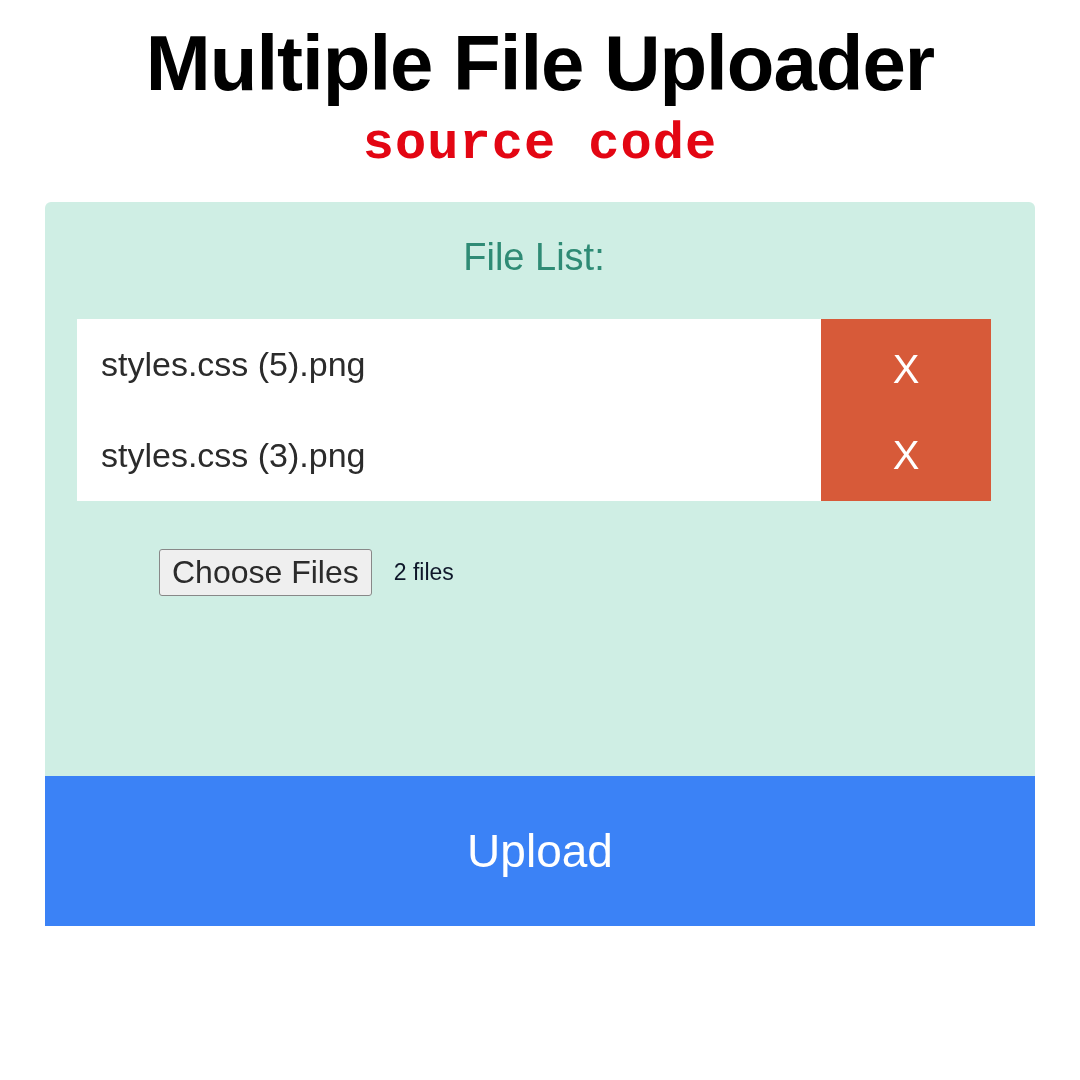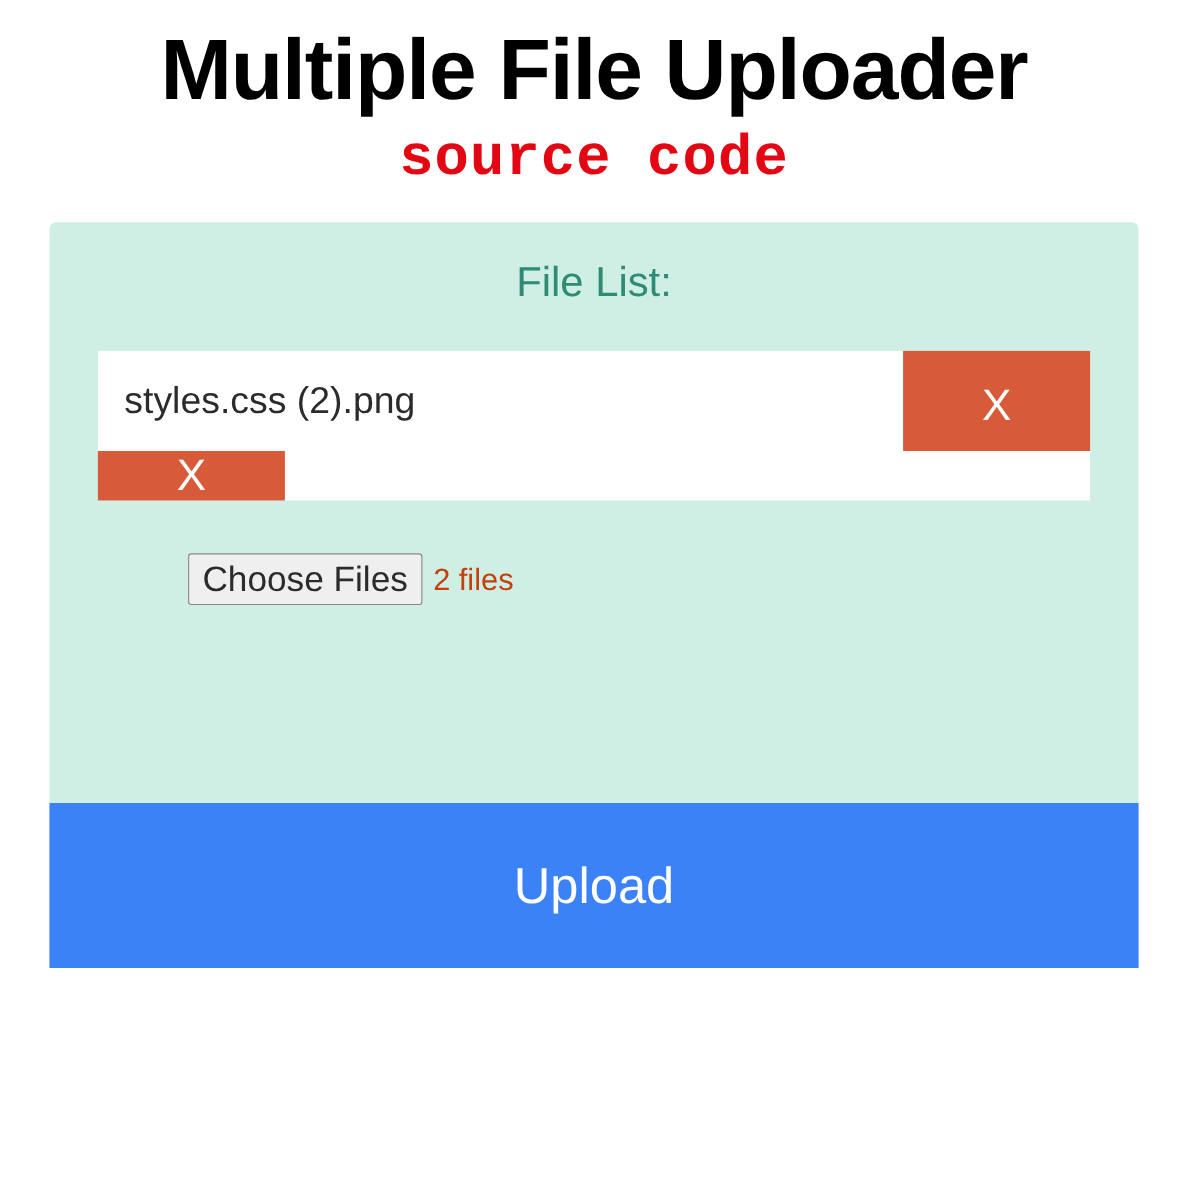--- a/index.html
+++ b/index.html
@@ -41,21 +41,21 @@
     .panel {
       width: 990px;
       margin-top: 28px;
       background: #cfeee4;
       border-radius: 6px 6px 0 0;
       display: flex;
       flex-direction: column;
     }
     
     .panel-inner {
-      padding: 34px 44px 60px 44px;
+      padding: 34px 44px 60px 32px;
     }
     
     .file-list-title {
       font-size: 38px;
       color: #2f8b75;
       text-align: center;
       margin-bottom: 40px;
       font-weight: 400;
     }
     
@@ -95,37 +95,37 @@
     
     .file-row:first-child .remove-btn {
       padding-top: 10px;
     }
     
     .choose-wrap {
       margin-top: 48px;
       margin-left: 82px;
       display: flex;
       align-items: center;
-      gap: 10px;
+      gap: 22px;
     }
     
     .choose-btn {
       background: #efefef;
       border: 1px solid #888888;
       border-radius: 3px;
       font-size: 32px;
       color: #2b2b2b;
       padding: 4px 12px;
       cursor: pointer;
       font-family: Arial, sans-serif;
     }
     
     .file-count {
-      font-size: 28px;
-      color: #c2410c;
+      font-size: 23px;
+      color: #0f172a;
     }
     
     .spacer {
       height: 120px;
     }
     
     .upload-bar {
       background: #3b82f6;
       color: #ffffff;
       font-size: 46px;
@@ -141,24 +141,25 @@
 
 <div class="heading-title">Multiple File Uploader</div>
 <div class="heading-subtitle">source code</div>
 
 <div class="panel">
   <div class="panel-inner">
     <div class="file-list-title">File List:</div>
 
     <div class="file-list">
       <div class="file-row">
-        <div class="file-name">styles.css (2).png</div>
+        <div class="file-name">styles.css (5).png</div>
         <div class="remove-btn">X</div>
       </div>
       <div class="file-row">
+        <div class="file-name">styles.css (3).png</div>
         <div class="remove-btn">X</div>
       </div>
     </div>
 
     <div class="choose-wrap">
       <button class="choose-btn">Choose Files</button>
       <span class="file-count">2 files</span>
     </div>
 
     <div class="spacer"></div>

